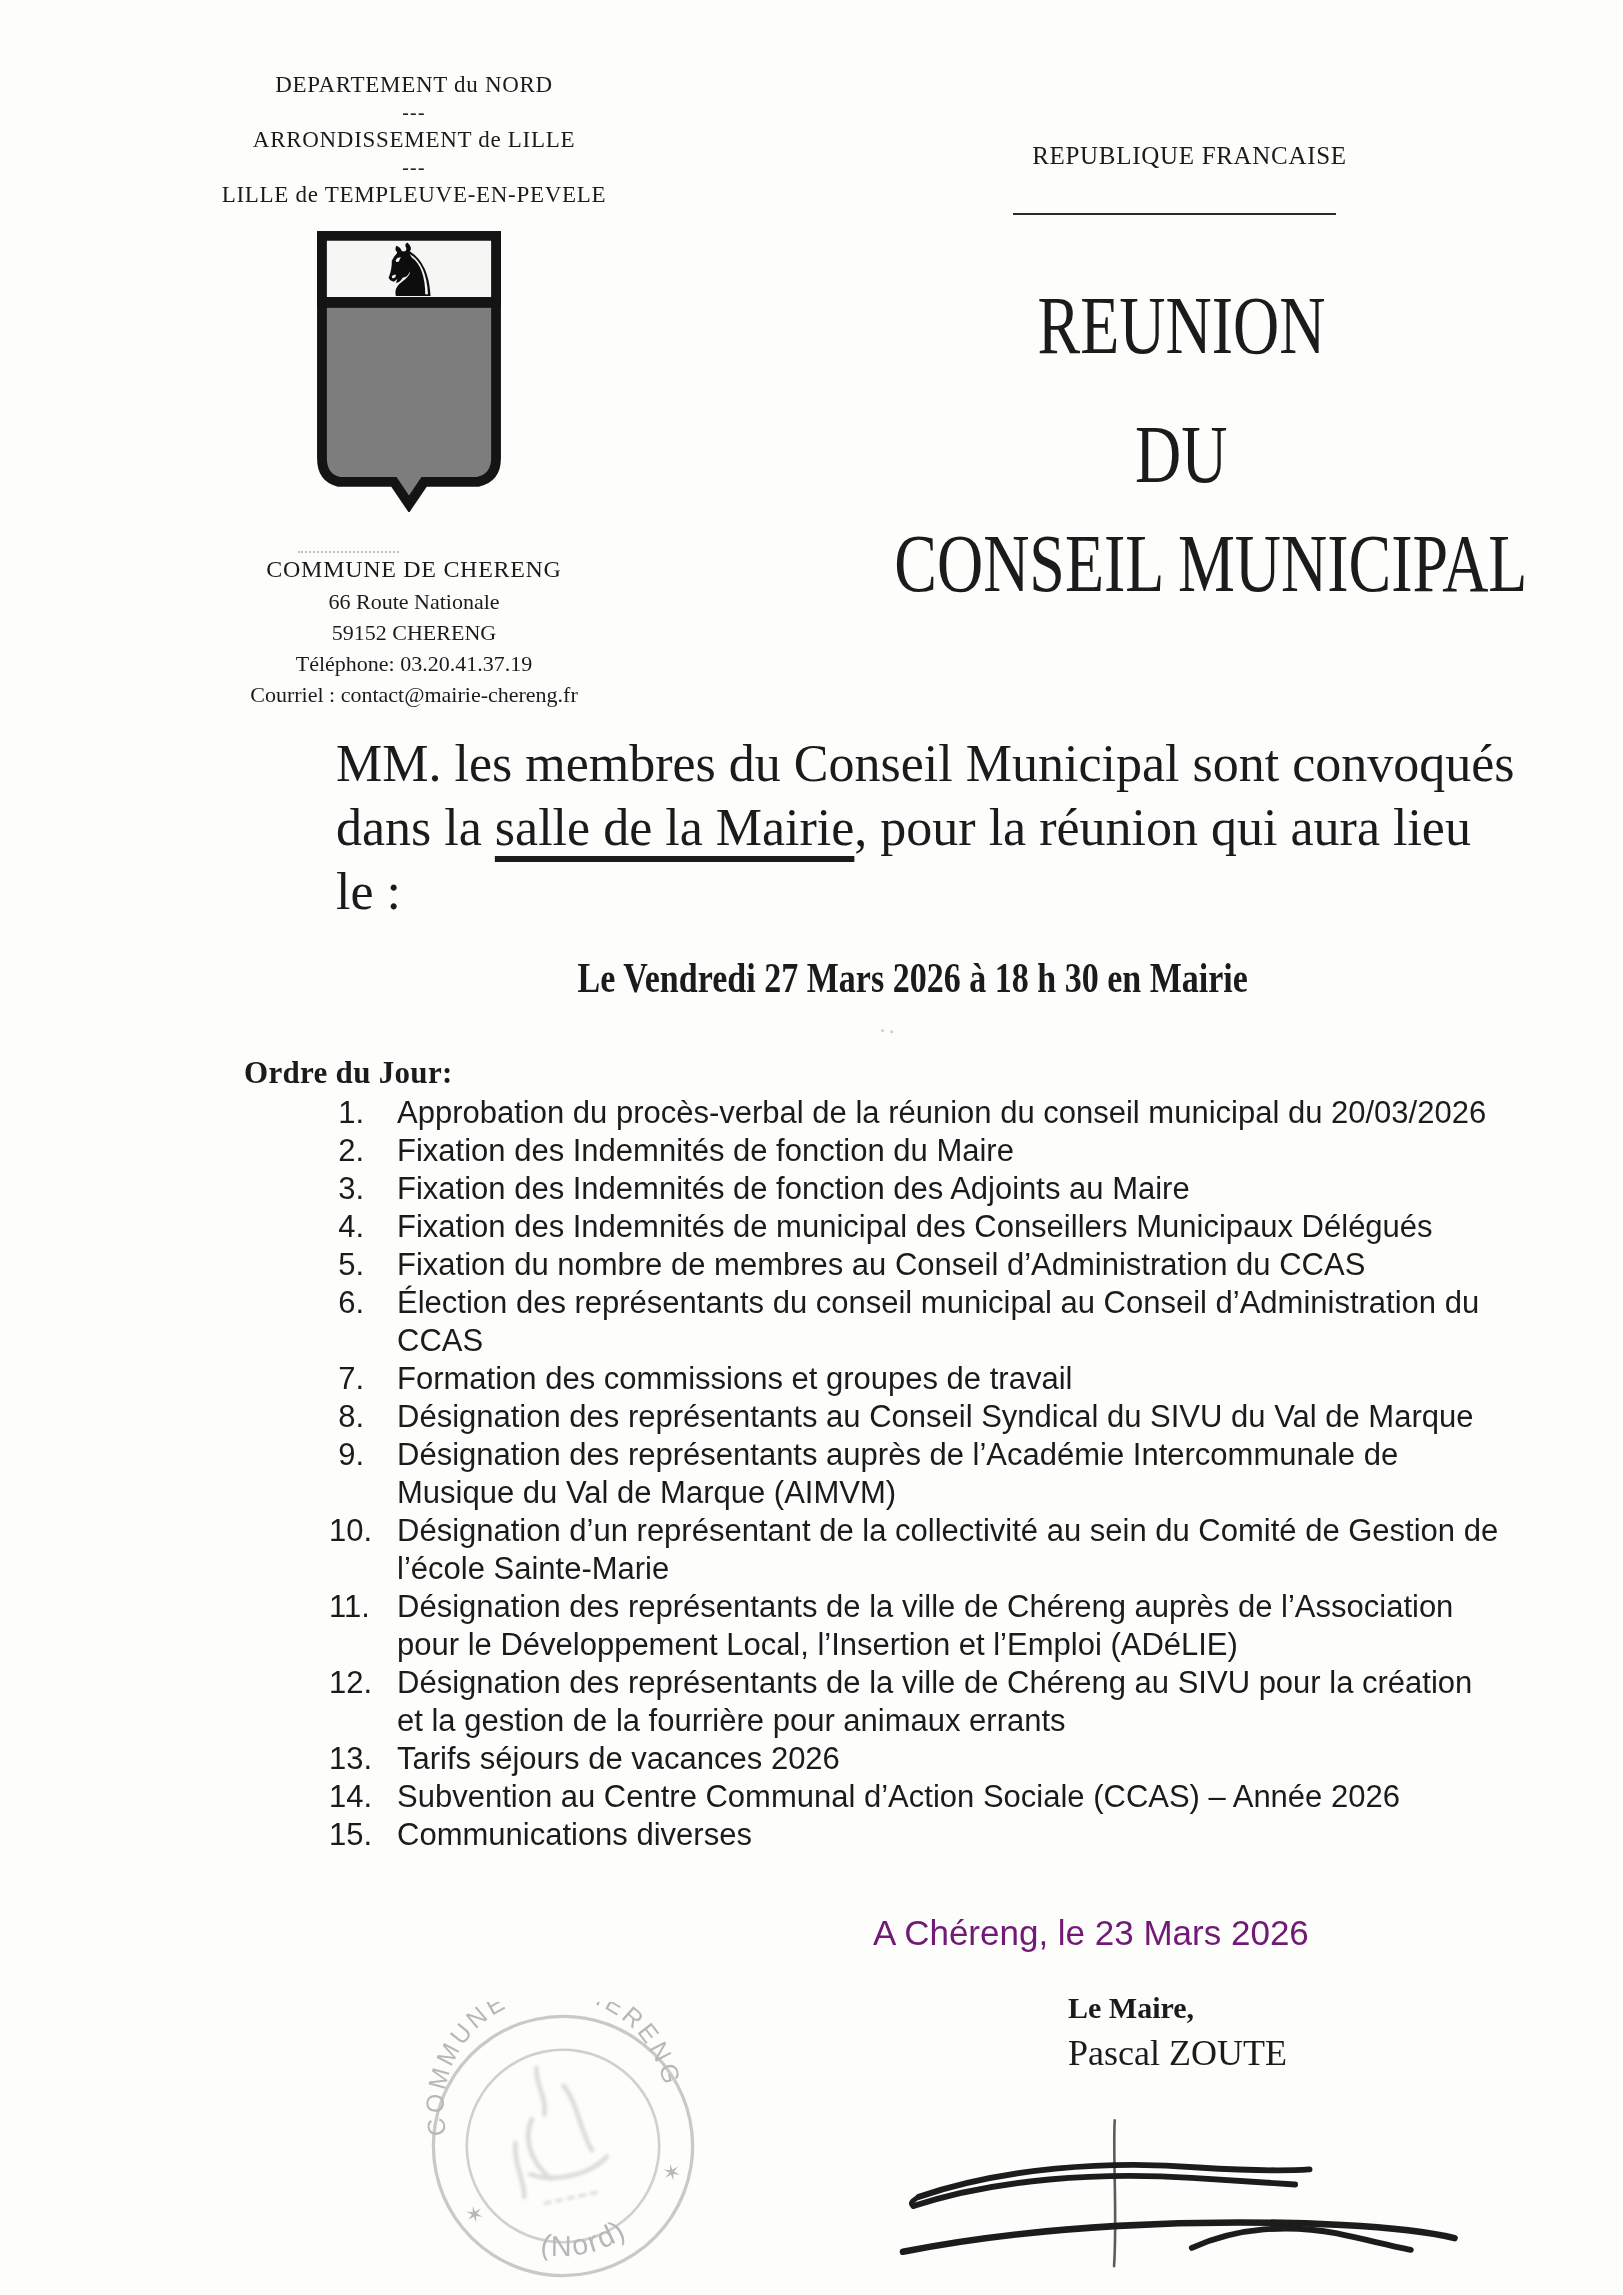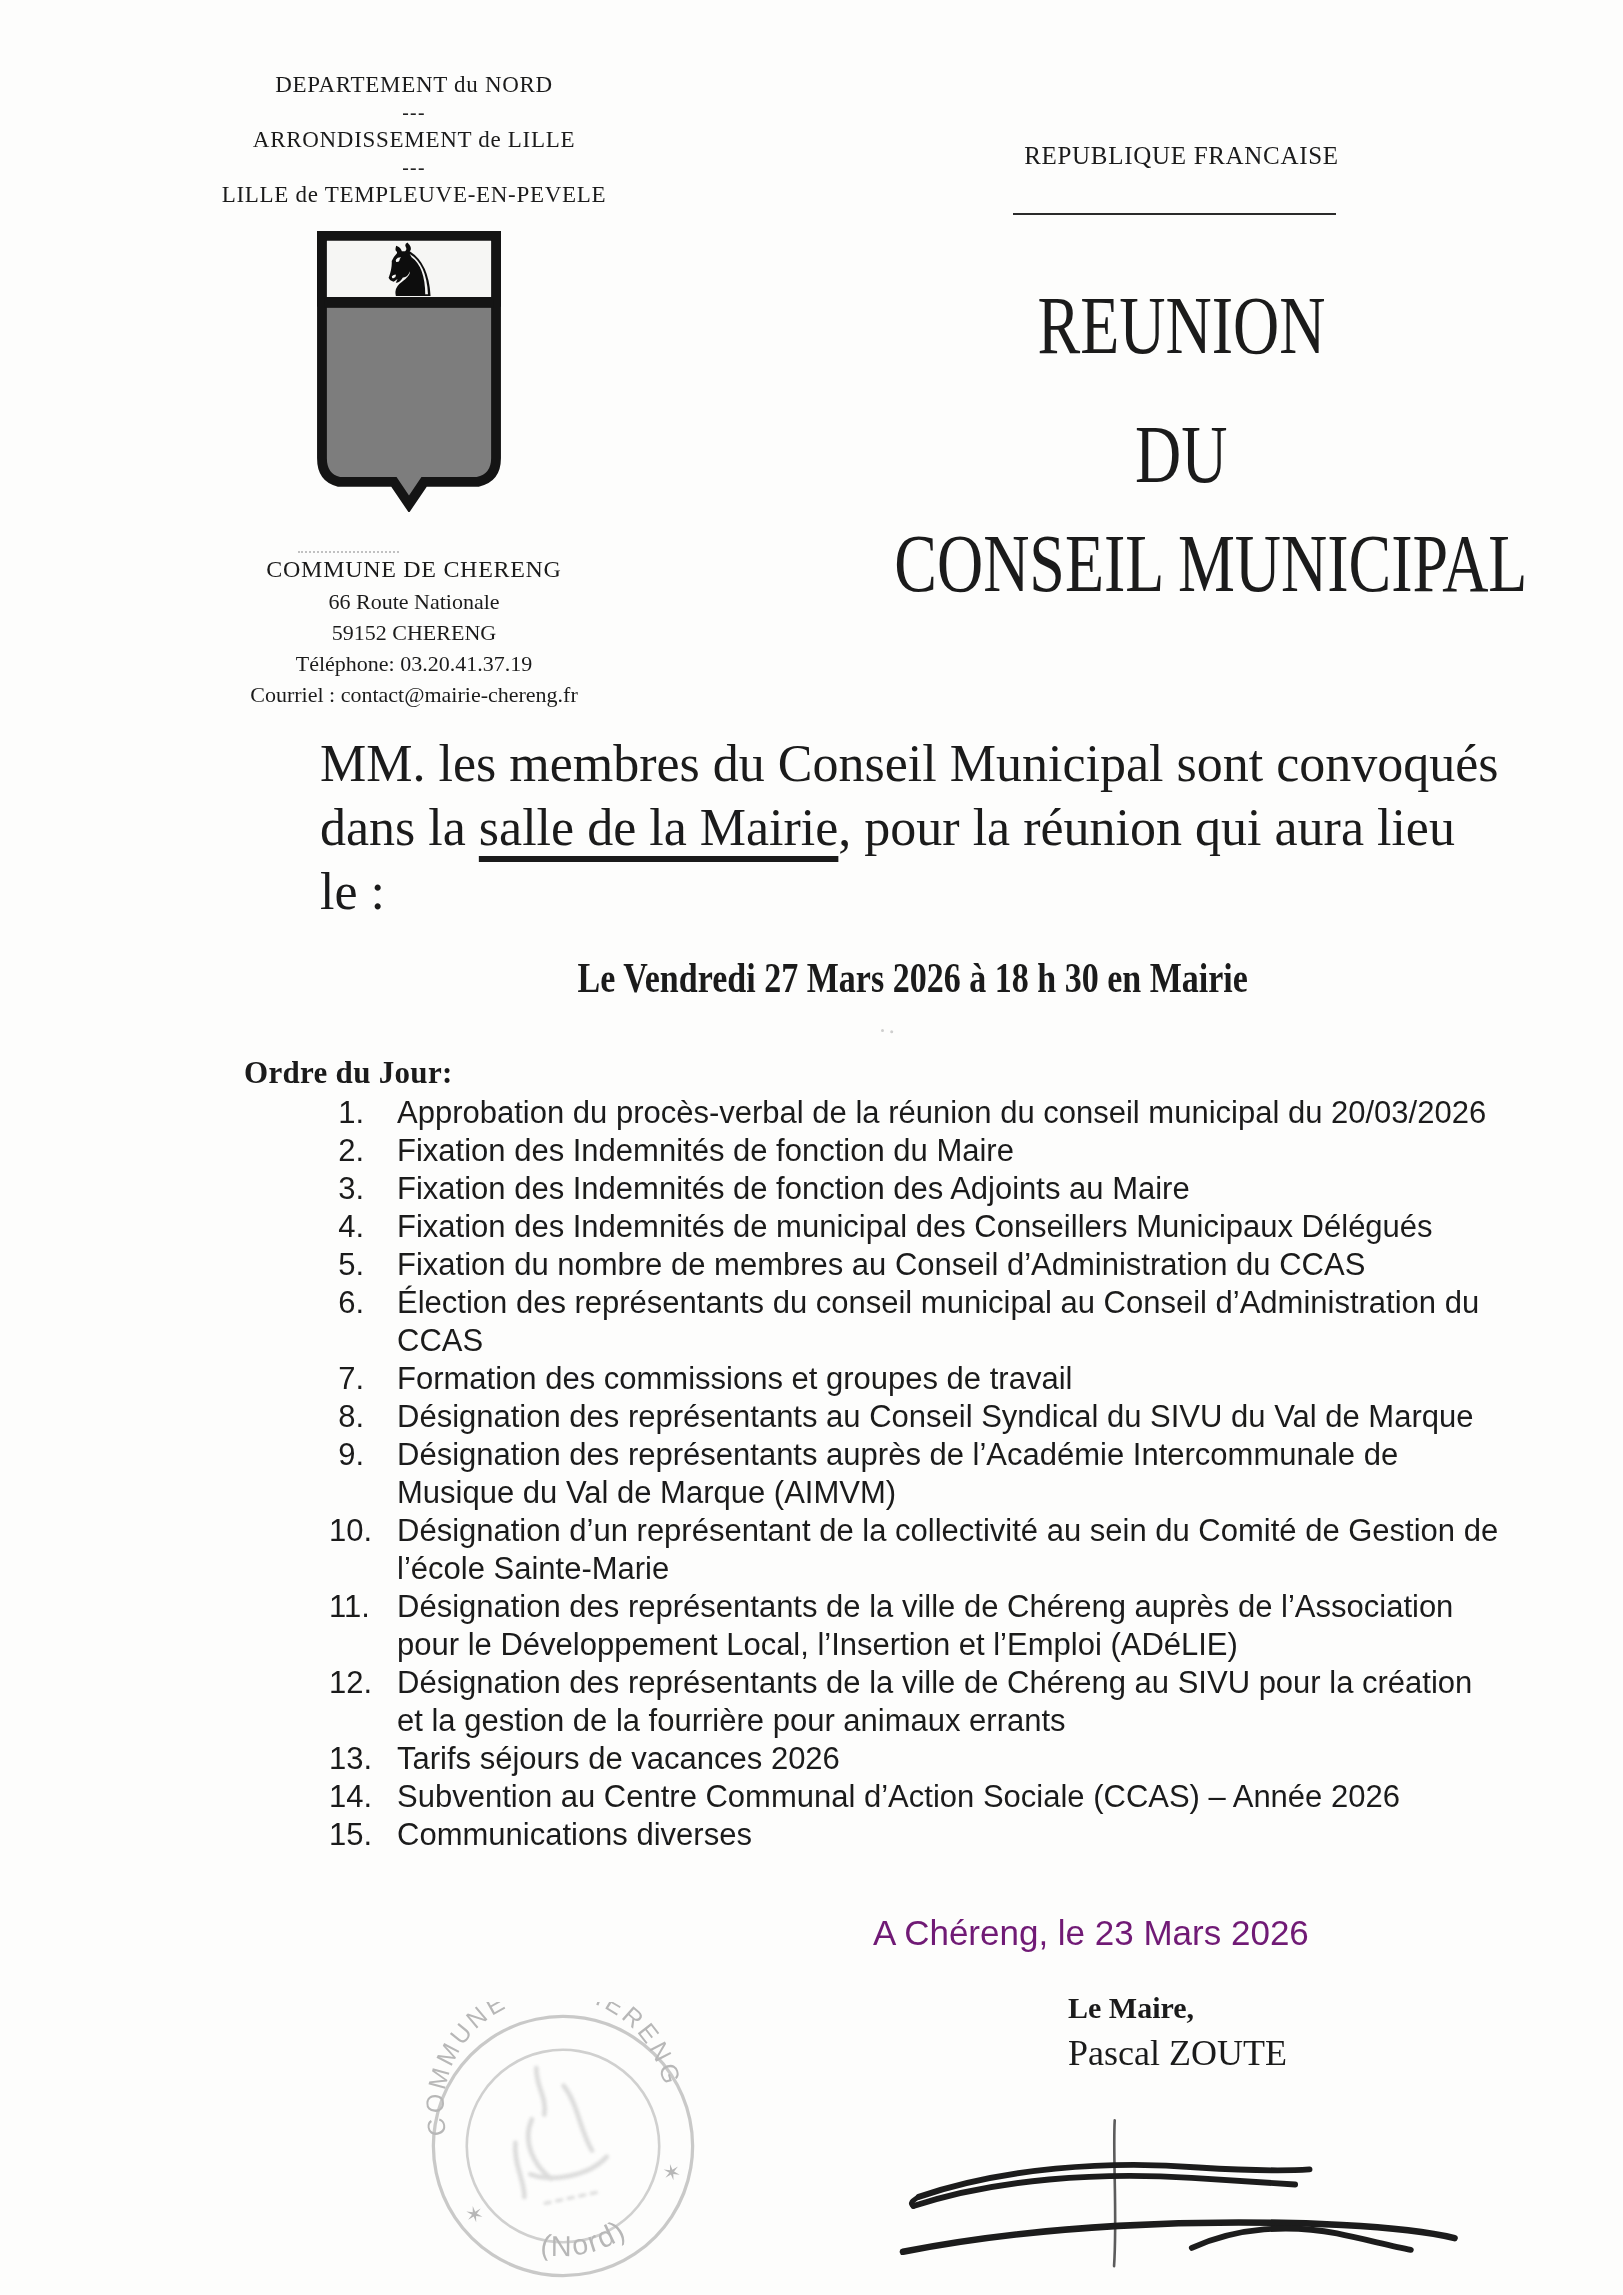--- a/index.html
+++ b/index.html
@@ -32,37 +32,37 @@
   .commune-block{
     position:absolute;left:185px;top:553px;width:458px;text-align:center;
   }
   .commune-block .org{font-size:24px;letter-spacing:0.7px;line-height:33px;white-space:nowrap;}
   .commune-block .addr{font-size:22px;line-height:31px;white-space:nowrap;}
   
   .hdr-right{
     position:absolute;left:805px;top:0;width:753px;text-align:center;
   }
   .republic{
-    position:absolute;left:0;top:142px;width:100%;
+    position:absolute;left:8px;top:142px;width:100%;
     font-size:25px;letter-spacing:0.7px;white-space:nowrap;
   }
   .rule{
     position:absolute;left:208px;top:213px;width:323px;height:2px;background:#2a2a2a;
   }
   .big-title-line{
     position:absolute;left:0;width:100%;text-align:center;
     font-size:82px;line-height:1;white-space:nowrap;
   }
   .big-title-line .squeeze{
     display:inline-block;transform:scaleX(.78);transform-origin:center;
   }
   .t0{top:285px;} .t1{top:414px;} .t2{top:523px;}
   
   .intro{
-    position:absolute;left:320px;top:732px;width:1237px;
+    position:absolute;left:336px;top:732px;width:1237px;
     font-size:52px;line-height:64px;
   }
   .intro .iline{white-space:nowrap;}
   .u-phrase{
     text-decoration:underline;
     text-decoration-thickness:5.9px;
     text-underline-offset:10.5px;
     text-decoration-skip-ink:none;
   }
   .meet-date{

